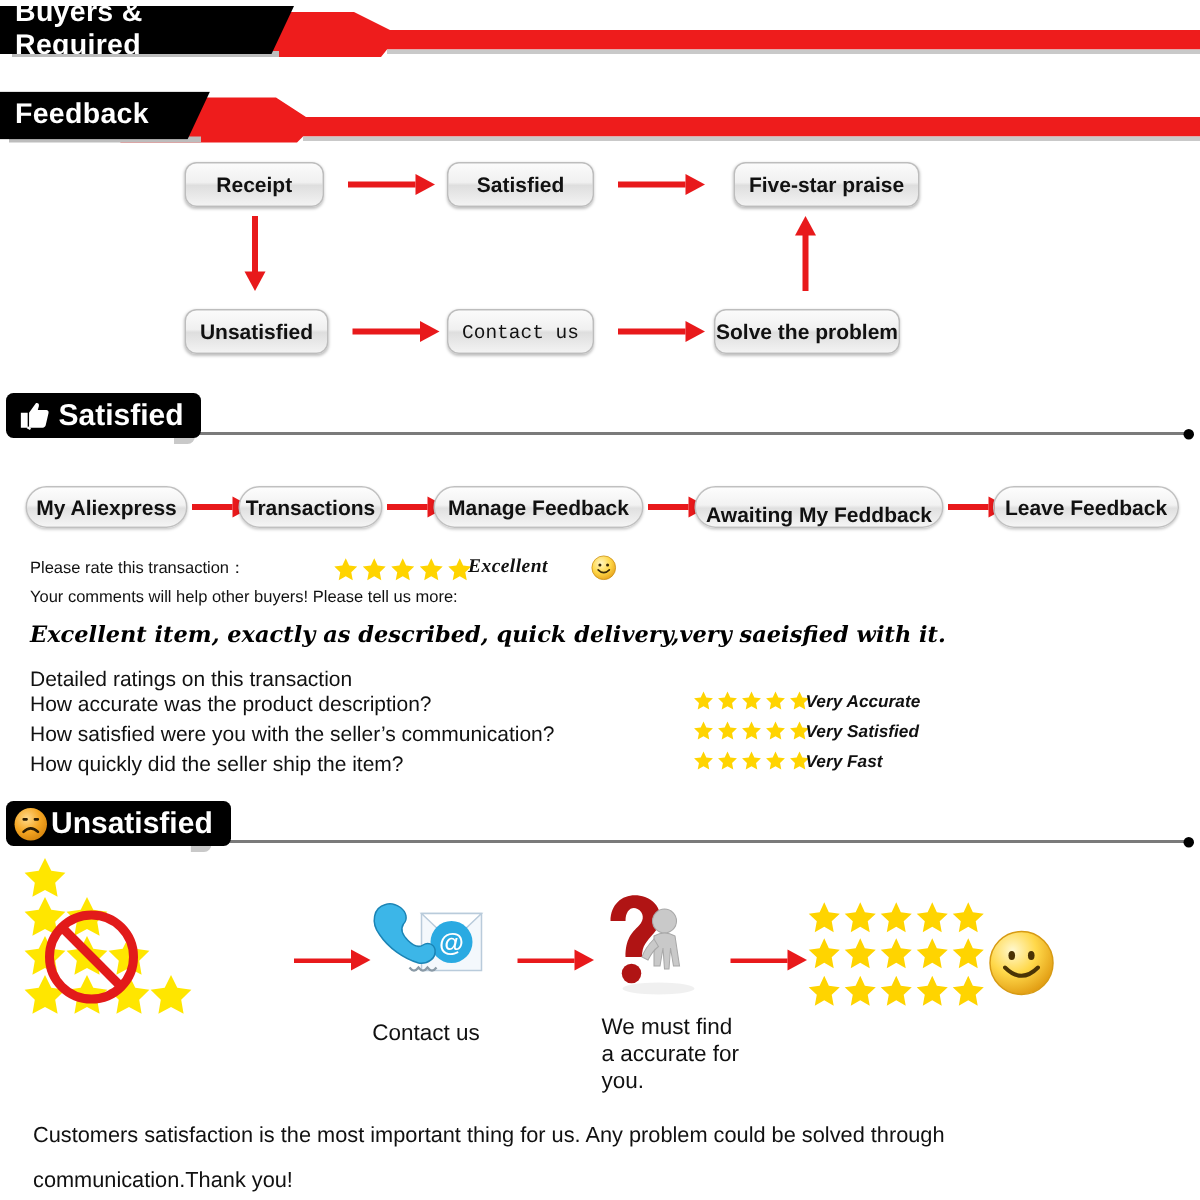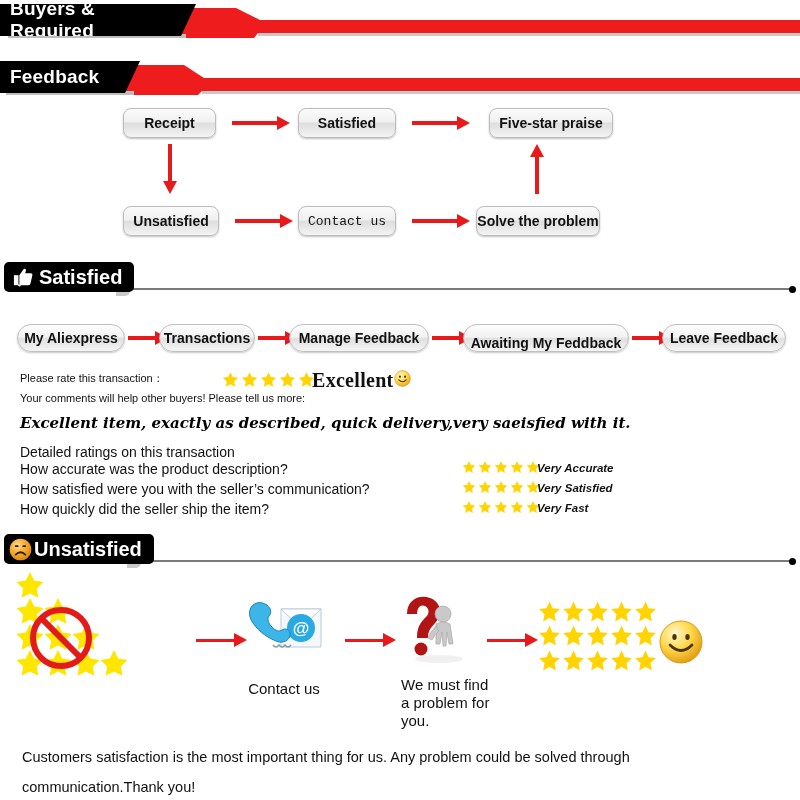--- a/index.html
+++ b/index.html
@@ -82,22 +82,22 @@
     background:linear-gradient(to bottom,#fdfdfd 0%, #f2f2f2 45%, #e0e0e0 53%, #f5f5f5 100%);
     border:1px solid #c0c0c0; border-radius:14px;
     display:flex; align-items:center; justify-content:center;
     font-size:14px; font-weight:bold; color:#111; white-space:nowrap;
     box-shadow:0 1px 2px rgba(0,0,0,.22); padding:0 9px;
   }
 
   
   .txt { position:absolute; font-size:11px; color:#111; white-space:nowrap; }
   .excellent-script {
-    font-family:"Liberation Serif", serif; font-weight:bold;
-    font-size:20px; letter-spacing:.3px;
+    font-family:"Liberation Serif", serif; font-style:italic; font-weight:bold;
+    font-size:13px; letter-spacing:.3px;
   }
   .comment-line {
     position:absolute; font-family:"DejaVu Serif", serif;
     font-weight:bold; font-style:italic; font-size:15px; white-space:nowrap; color:#000;
   }
   .rating-label { position:absolute; font-size:14px; color:#111; white-space:nowrap;text-align:right; }
   .rating-word {
     position:absolute; font-family:"Liberation Sans", sans-serif;
     font-style:italic; font-weight:bold; font-size:11.5px; color:#111; white-space:nowrap;
   }
@@ -408,21 +408,21 @@
       <g fill="#c9c9c9" stroke="#a8a8a8" stroke-width=".7">
         <circle cx="48" cy="22" r="8"></circle>
         <path d="M41 32 q7-4 14 0 l3 20 -4 0 -2-12 -1 14 -3 0 -1-14 -2 12 -4 0 z"></path>
         <path d="M41 34 q-6 6 -8 12 l4 2 q3-6 7-9 z"></path>
       </g>
       <ellipse cx="44" cy="67" rx="24" ry="4" fill="#e3e3e3" opacity=".55"></ellipse>
     </svg>
   </div>
   <div class="cap" style="left:385px;top:106px;width:110px;margin-left:16px;">
     <div>We must find</div>
-    <div>a problem for</div>
+    <div>a accurate for</div>
     <div>you.</div>
   </div>
 
   <div class="harrow" style="left:487px;top:63px;width:50px;">
     <div class="shaft" style="width:38px;height:3px;top:6px;"></div>
       <div class="head" style="left:38px;"></div>
   </div>
 
   <div id="star-grid" style="position: absolute; left: 538px; top: 30px; width: 118px; height: 72px; display: grid; grid-template-columns: repeat(5, 1fr); gap: 1px;">
       <svg class="star-g" width="23" height="23" viewBox="0 0 24 24">

